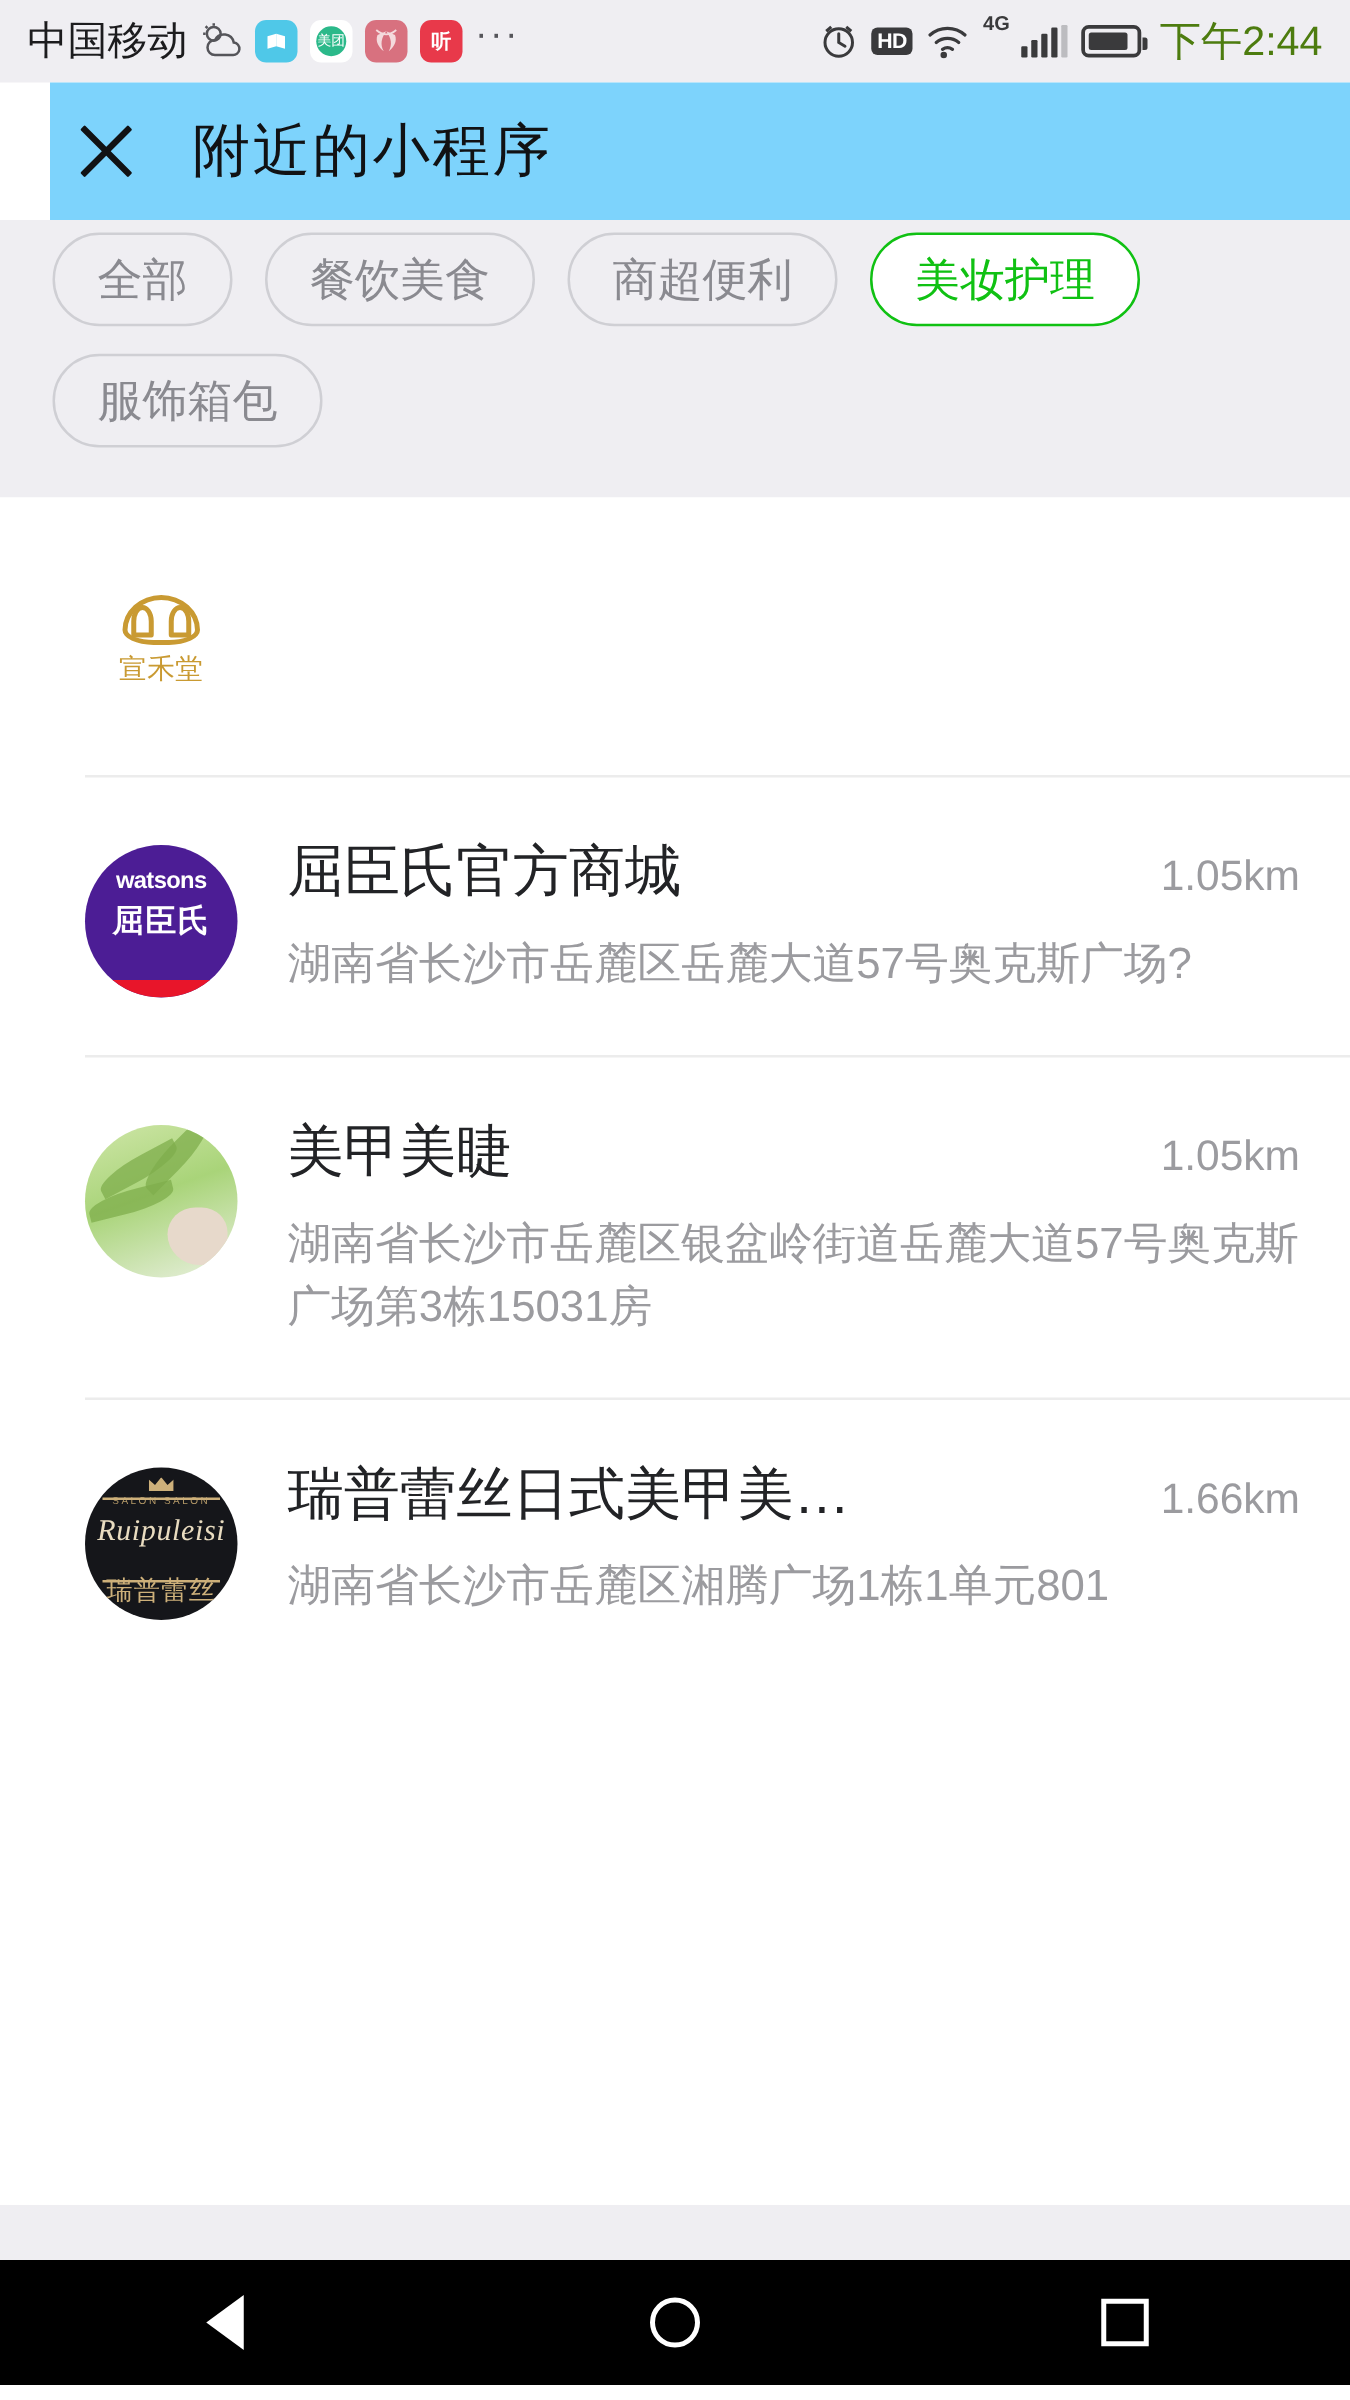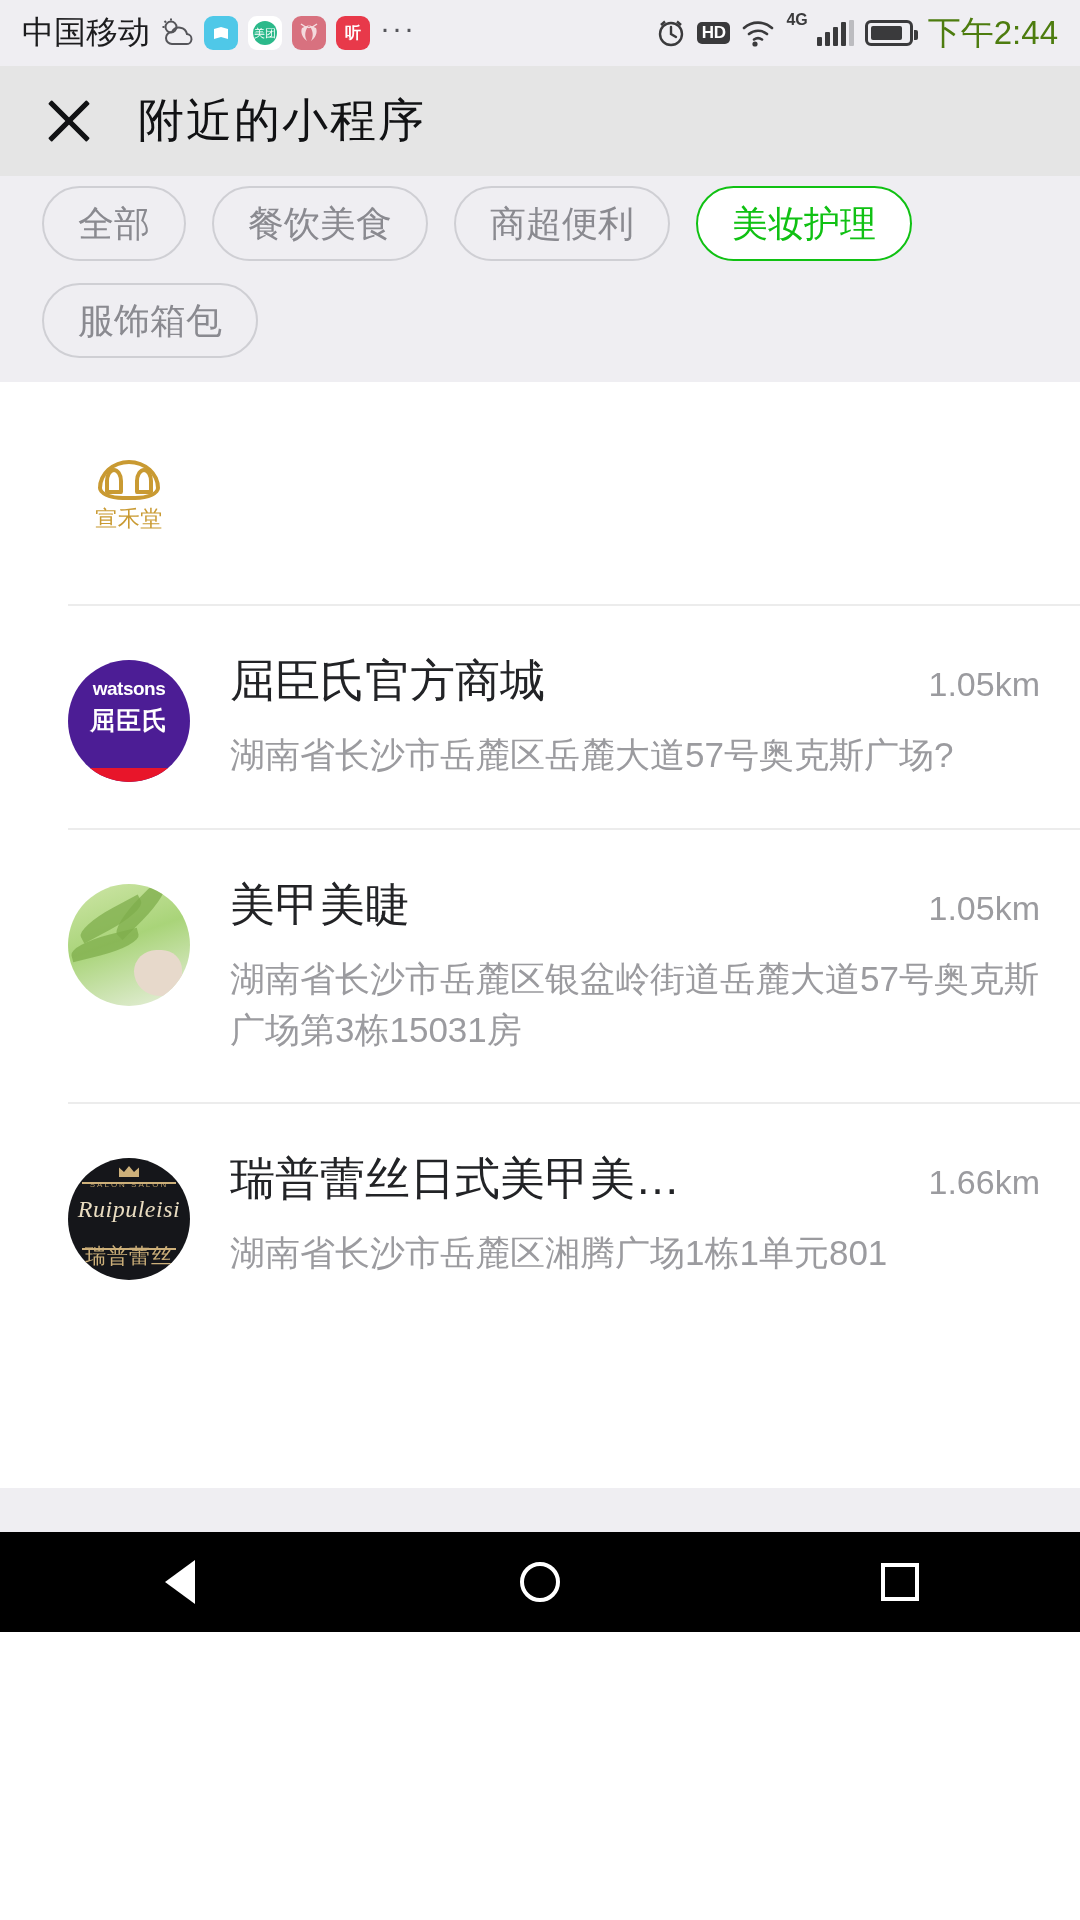--- a/index.html
+++ b/index.html
@@ -3,21 +3,21 @@
 <meta charset="utf-8">
 <style>
   html,body{margin:0;padding:0;}
   body{
     width:1080px;height:1920px;
     background:#ffffff;
     font-family:"Liberation Sans","DejaVu Sans",sans-serif;
     overflow:hidden;
     -webkit-font-smoothing:antialiased;
   }
-  .phone{position:relative;width:1080px;height:1632px;display:flex;flex-direction:column;background:#ffffff;}
+  .phone{position:relative;width:1080px;height:1908px;display:flex;flex-direction:column;background:#ffffff;}
 
   
   .statusbar{
     height:66px;flex:0 0 66px;background:#efeef2;
     display:flex;align-items:center;justify-content:space-between;
     padding:0 22px;box-sizing:border-box;
   }
   .sb-left{display:flex;align-items:center;gap:10px;}
   .carrier{font-size:32px;color:#1c1c1e;letter-spacing:0px;}
   .sb-icon{display:inline-flex;align-items:center;justify-content:center;}
@@ -38,35 +38,35 @@
   .bars i:nth-child(3){height:19px;}
   .bars i:nth-child(4){height:24px;}
   .bars i:nth-child(5){height:26px;background:#bcbcc0;}
   .g4{font-size:16px;color:#3a3a3c;font-weight:bold;align-self:flex-start;margin-right:-2px;}
   .battery{width:48px;height:26px;border:3px solid #3a3a3c;border-radius:6px;position:relative;box-sizing:border-box;display:flex;align-items:center;padding:3px;}
   .battery::after{content:"";position:absolute;right:-8px;top:7px;width:4px;height:10px;background:#3a3a3c;border-radius:0 2px 2px 0;}
   .battery span{display:block;background:#3a3a3c;height:100%;width:86%;border-radius:2px;}
 
   
   .header{
-    flex:0 0 110px;background:#e5e5e5;display:flex;align-items:center;
-    padding:0 46px;box-sizing:border-box;gap:46px;
+    flex:0 0 110px;background:#7dd3fc;display:flex;align-items:center;
+    padding:0 22px;box-sizing:border-box;gap:46px;margin-left:40px;
   }
   .close-x{width:46px;height:46px;position:relative;flex:0 0 46px;cursor:pointer;}
   .close-x::before,.close-x::after{
     content:"";position:absolute;left:50%;top:50%;width:54px;height:5px;background:#111214;
     transform-origin:center;border-radius:1px;
   }
   .close-x::before{transform:translate(-50%,-50%) rotate(45deg);}
   .close-x::after{transform:translate(-50%,-50%) rotate(-45deg);}
   .page-title{font-size:46px;color:#111214;letter-spacing:2px;}
 
   
   .filters{
-    background:#efeef2;padding:10px 42px 24px 42px;box-sizing:border-box;
+    background:#efeef2;padding:10px 42px 40px 42px;box-sizing:border-box;
     display:flex;flex-wrap:wrap;gap:22px 26px;align-content:flex-start;
   }
   .chip{
     border:2px solid #cfcfd4;border-radius:44px;
     padding:14px 34px;font-size:36px;color:#8a8a90;background:transparent;
     line-height:1.2;white-space:nowrap;cursor:pointer;
   }
   .chip.active{border-color:#10c113;color:#10c113;background:#ffffff;}
 
   

